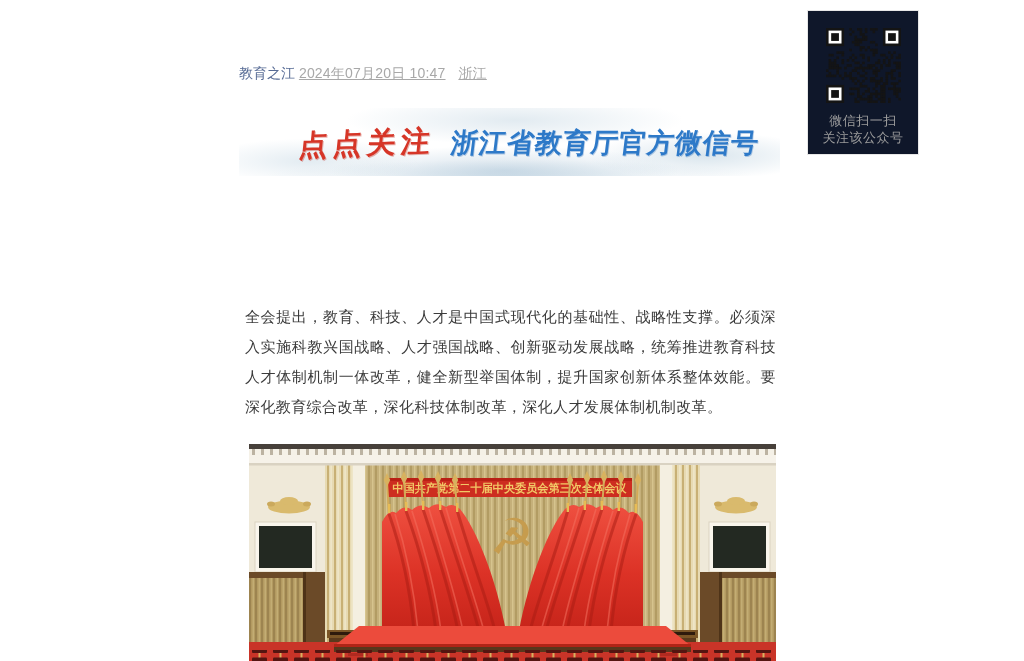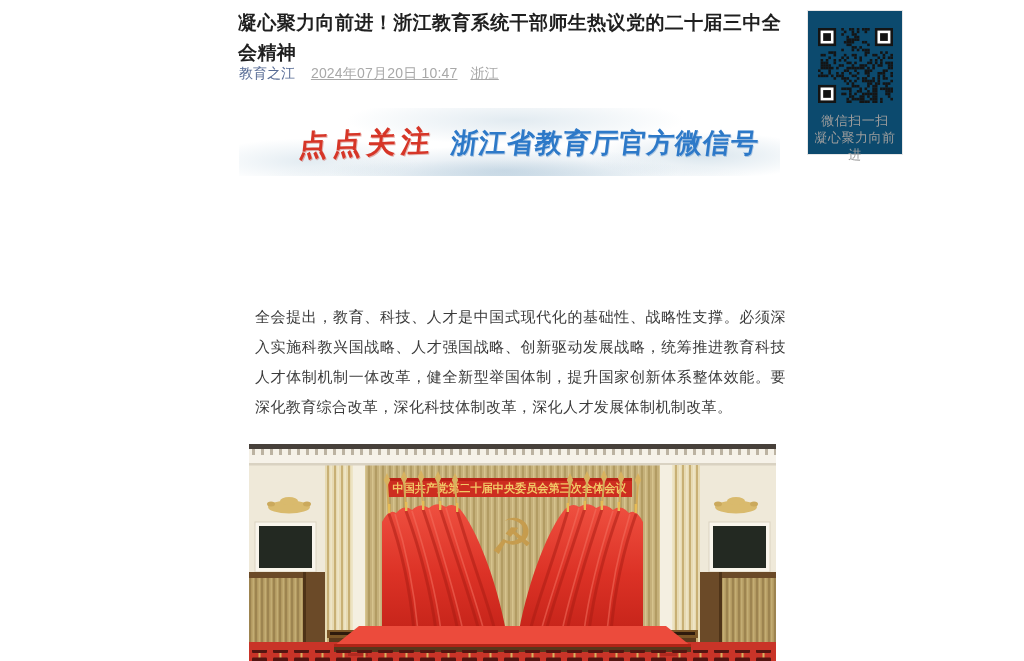--- a/index.html
+++ b/index.html
@@ -10,21 +10,21 @@
   }
   .page{position:absolute;inset:0;background:#fff;}
 
   
   .article-title{
     position:absolute;left:238px;top:8px;width:548px;
     font-size:19px;font-weight:700;color:#1f1f1f;
     line-height:30px;letter-spacing:0.4px;margin:0;
   }
   .byline{position:absolute;left:239px;top:64px;width:545px;font-size:14px;line-height:18px;white-space:nowrap;}
-  .byline .account{color:#576b95;margin-right:12px;cursor:pointer;}
+  .byline .account{color:#576b95;cursor:pointer;}
   .byline .meta{color:#a8a8a8;margin-right:9px;letter-spacing:0.2px;text-decoration:underline;}
 
   
   .banner{
     position:absolute;left:239px;top:108px;width:541px;height:68px;cursor:pointer;
     background:
       radial-gradient(48% 55% at 51% 18%, rgba(158,188,208,0.30), rgba(255,255,255,0) 65%),
       radial-gradient(46% 52% at 49% 92%, rgba(148,180,205,0.42), rgba(255,255,255,0) 70%),
       radial-gradient(28% 46% at 13% 78%, rgba(168,196,214,0.33), rgba(255,255,255,0) 72%),
       radial-gradient(30% 48% at 86% 70%, rgba(156,188,208,0.38), rgba(255,255,255,0) 72%),
@@ -42,43 +42,42 @@
     letter-spacing:1px;transform:skewX(-7deg);
     text-shadow:1px 1px 0 rgba(30,100,180,0.3);white-space:nowrap;
   }
 
   .para{
     position:absolute;left:245px;width:531px;margin:0;
     font-size:15px;line-height:30px;color:#3b3b3b;letter-spacing:0.4px;
     text-align:justify;
   }
   .para1{top:194px;}
-  .para2{top:302px;margin-left:10px;}
+  .para2{top:302px;}
 
   
   .photo{
     position:absolute;left:249px;top:444px;width:527px;height:217px;
     overflow:hidden;cursor:pointer;background:#efe9d9;
   }
   .photo svg{display:block;}
 
   
   .qr-panel{
-    position:absolute;left:807px;top:10px;width:96px;height:145px;
-    border:1px solid #e7e7e7;background:#0c4a6e;box-sizing:border-box;text-align:center;
+    position:absolute;left:807px;top:10px;width:112px;height:145px;
+    border:1px solid #e7e7e7;background:#0f172a;box-sizing:border-box;text-align:center;
   }
   .qr-panel .qr-box{width:75px;height:75px;margin:17px auto 9px auto;}
   .qr-caption{font-size:13px;line-height:17px;color:#9c9c9c;letter-spacing:0.5px;}
 </style>
 </head>
 <body>
 
 <div class="page">
 
-  <h1 class="article-title">凝心聚力向前进！浙江教育系统干部师生热议党的二十届三中全会精神</h1>
 
   <div class="byline">
     <span class="account">教育之江</span>
     <span class="meta">2024年07月20日 10:47</span>
     <span class="meta">浙江</span>
   </div>
 
   <div class="banner">
     <span class="attn">点点关注</span>
     <span class="acct">浙江省教育厅官方微信号</span>
@@ -484,16 +483,16 @@
           <rect x="5.17" y="5.17" width="7.76" height="7.76" fill="#141414"></rect>
           <rect x="56.90" y="0.00" width="18.10" height="18.10" fill="#141414"></rect>
           <rect x="59.48" y="2.59" width="12.93" height="12.93" fill="#ffffff"></rect>
           <rect x="62.07" y="5.17" width="7.76" height="7.76" fill="#141414"></rect>
           <rect x="0.00" y="56.90" width="18.10" height="18.10" fill="#141414"></rect>
           <rect x="2.59" y="59.48" width="12.93" height="12.93" fill="#ffffff"></rect>
           <rect x="5.17" y="62.07" width="7.76" height="7.76" fill="#141414"></rect>
         </svg>
     </div>
     <div class="qr-caption">微信扫一扫</div>
-    <div class="qr-caption">凝心聚力向前进</div>
+    <div class="qr-caption">关注该公众号</div>
   </div>
 
 </div>
 
 </body></html>

